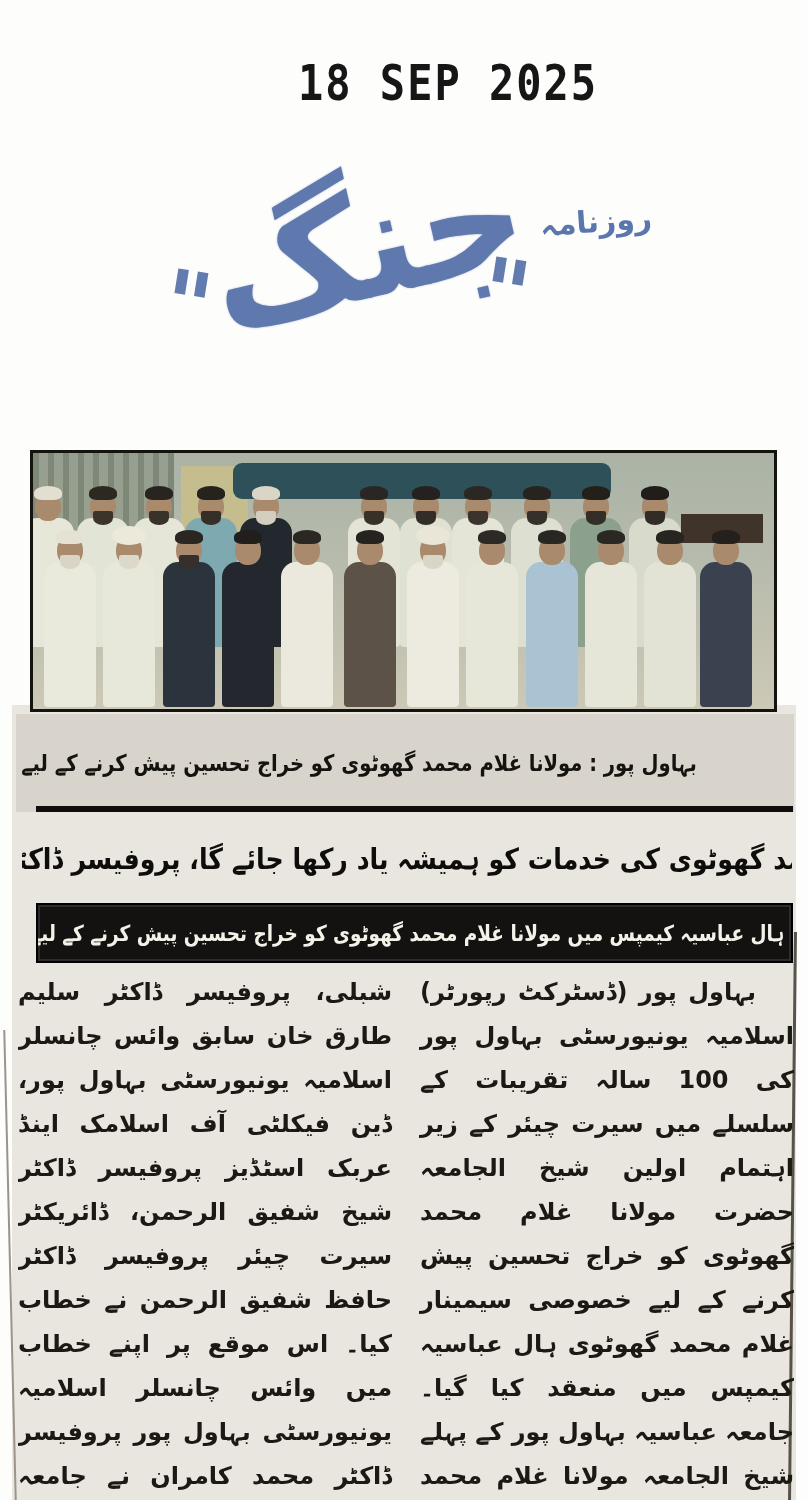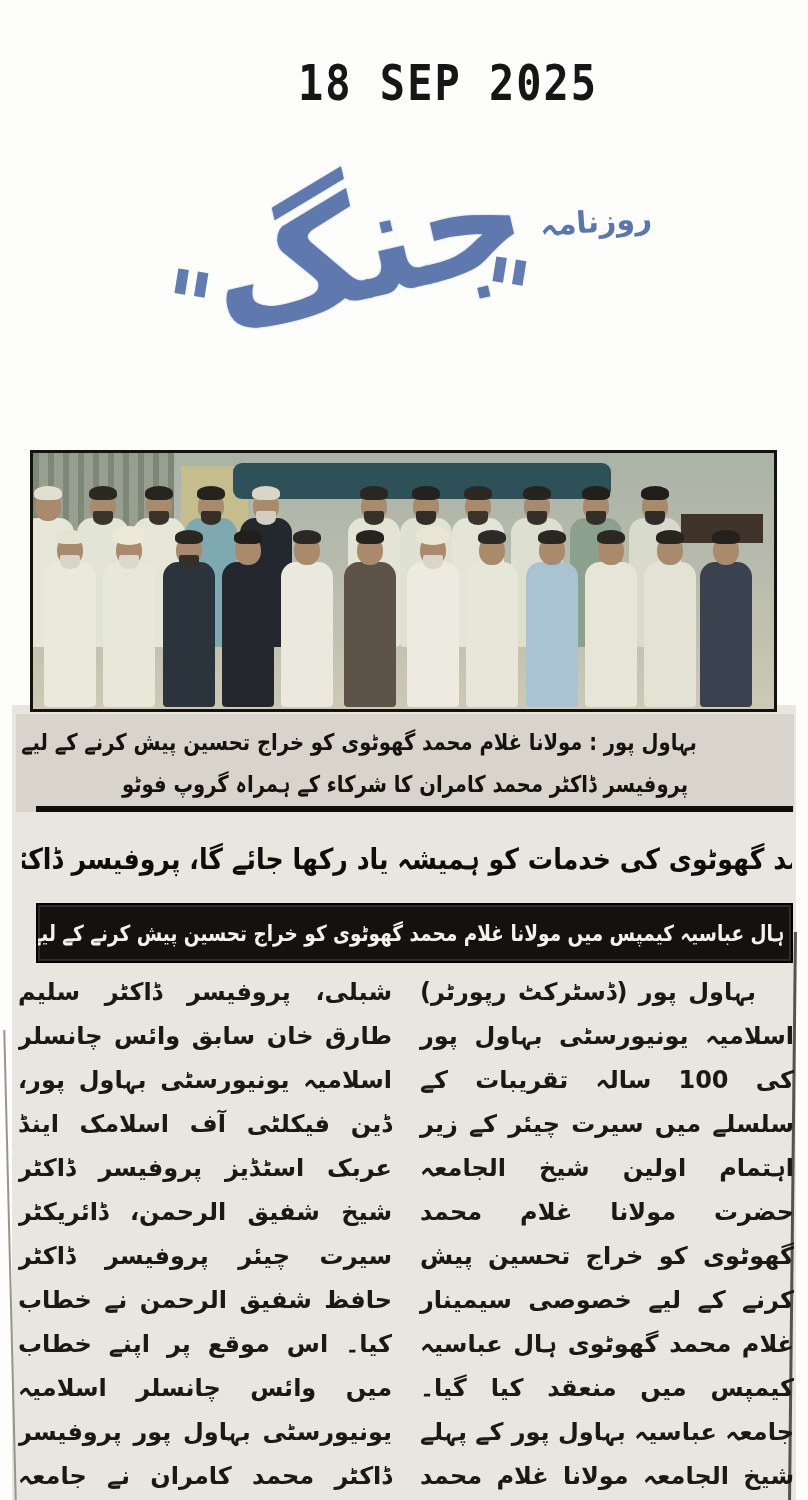--- a/index.html
+++ b/index.html
@@ -234,21 +234,20 @@
         <div class="person front" style="left: 93.5%;">
           <div class="torso" style="background: rgb(58, 66, 80);"></div>
           <div class="head" style="background: rgb(169, 138, 108);"></div>
           <div class="hw hair" style="background: rgb(35, 32, 29);"></div>
         </div>
       </div>
   </div>
 
   <div class="caption-box">
     <div class="caption-line"><span>بہاول پور : مولانا غلام محمد گھوٹوی کو خراج تحسین پیش کرنے کے لیے خصوصی سیمینار کے موقع پر وائس چانسلر</span></div>
-    <div class="caption-line"><span>پروفیسر ڈاکٹر محمد کامران کا شرکاء کے ہمراہ گروپ فوٹو</span></div>
   </div>
 
   <div class="headline-rule"></div>
   <div class="headline">
     <span>مولانا غلام محمد گھوٹوی کی خدمات کو ہمیشہ یاد رکھا جائے گا، پروفیسر ڈاکٹر محمد کامران</span>
   </div>
 
   <div class="subbar">
     <span>غلام محمد گھوٹوی ہال عباسیہ کیمپس میں مولانا غلام محمد گھوٹوی کو خراج تحسین پیش کرنے کے لیے خصوصی سیمینار</span>
   </div>

